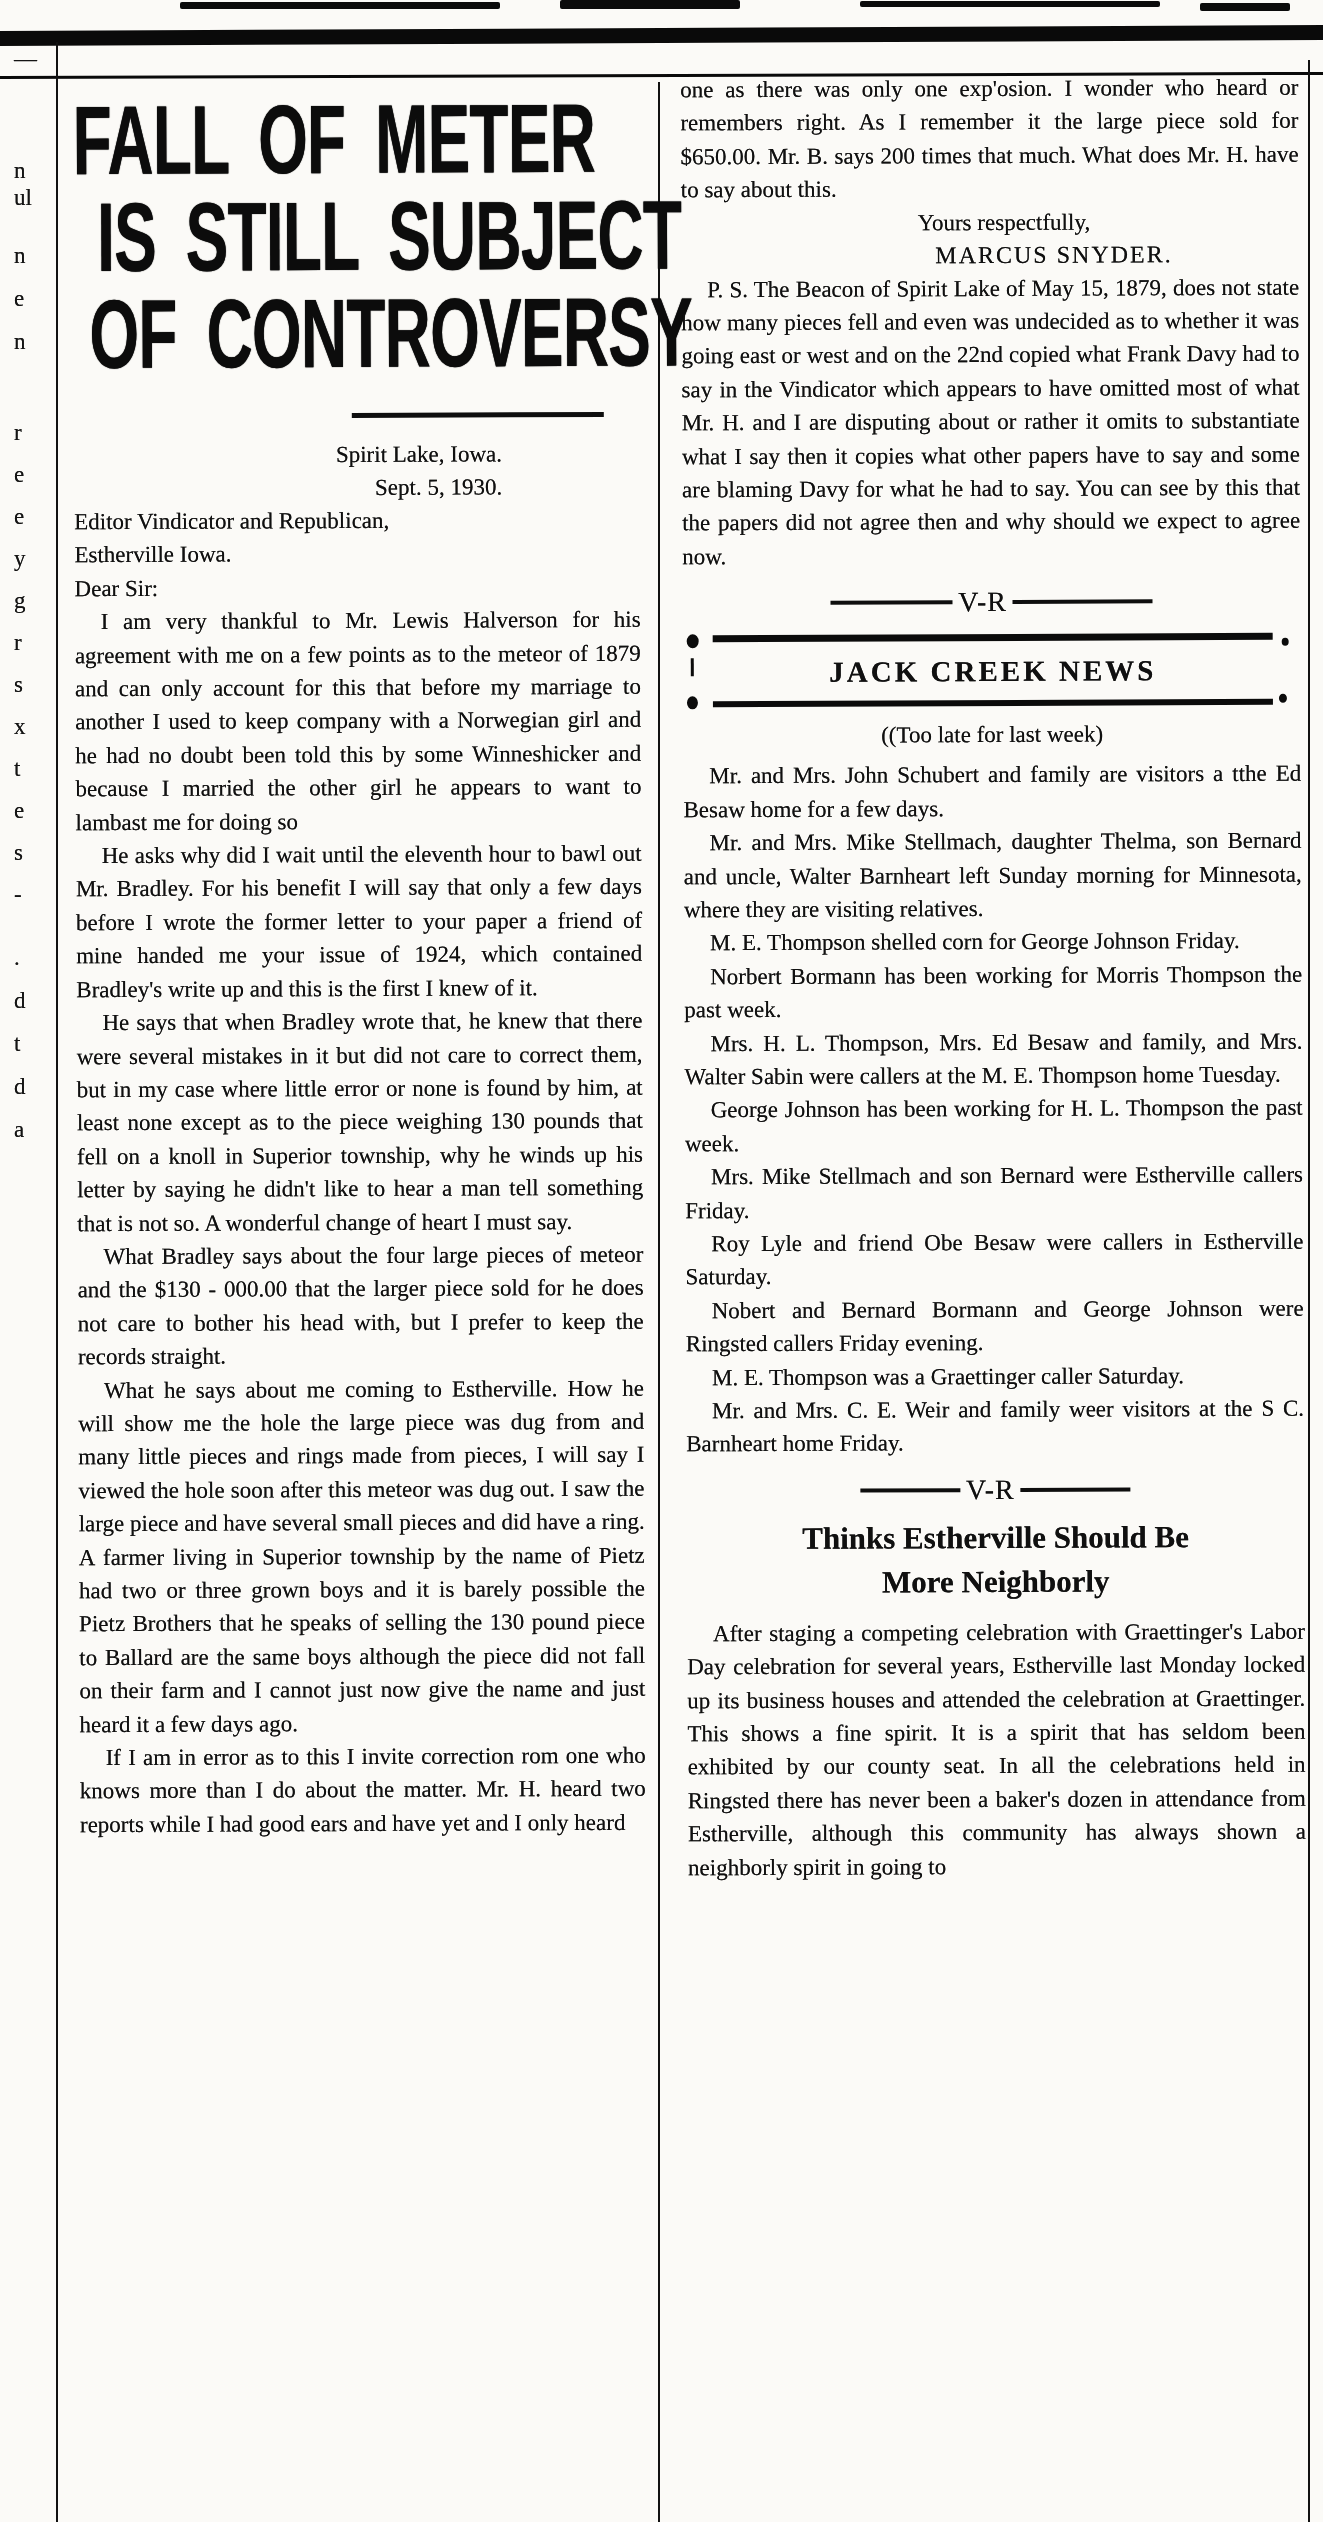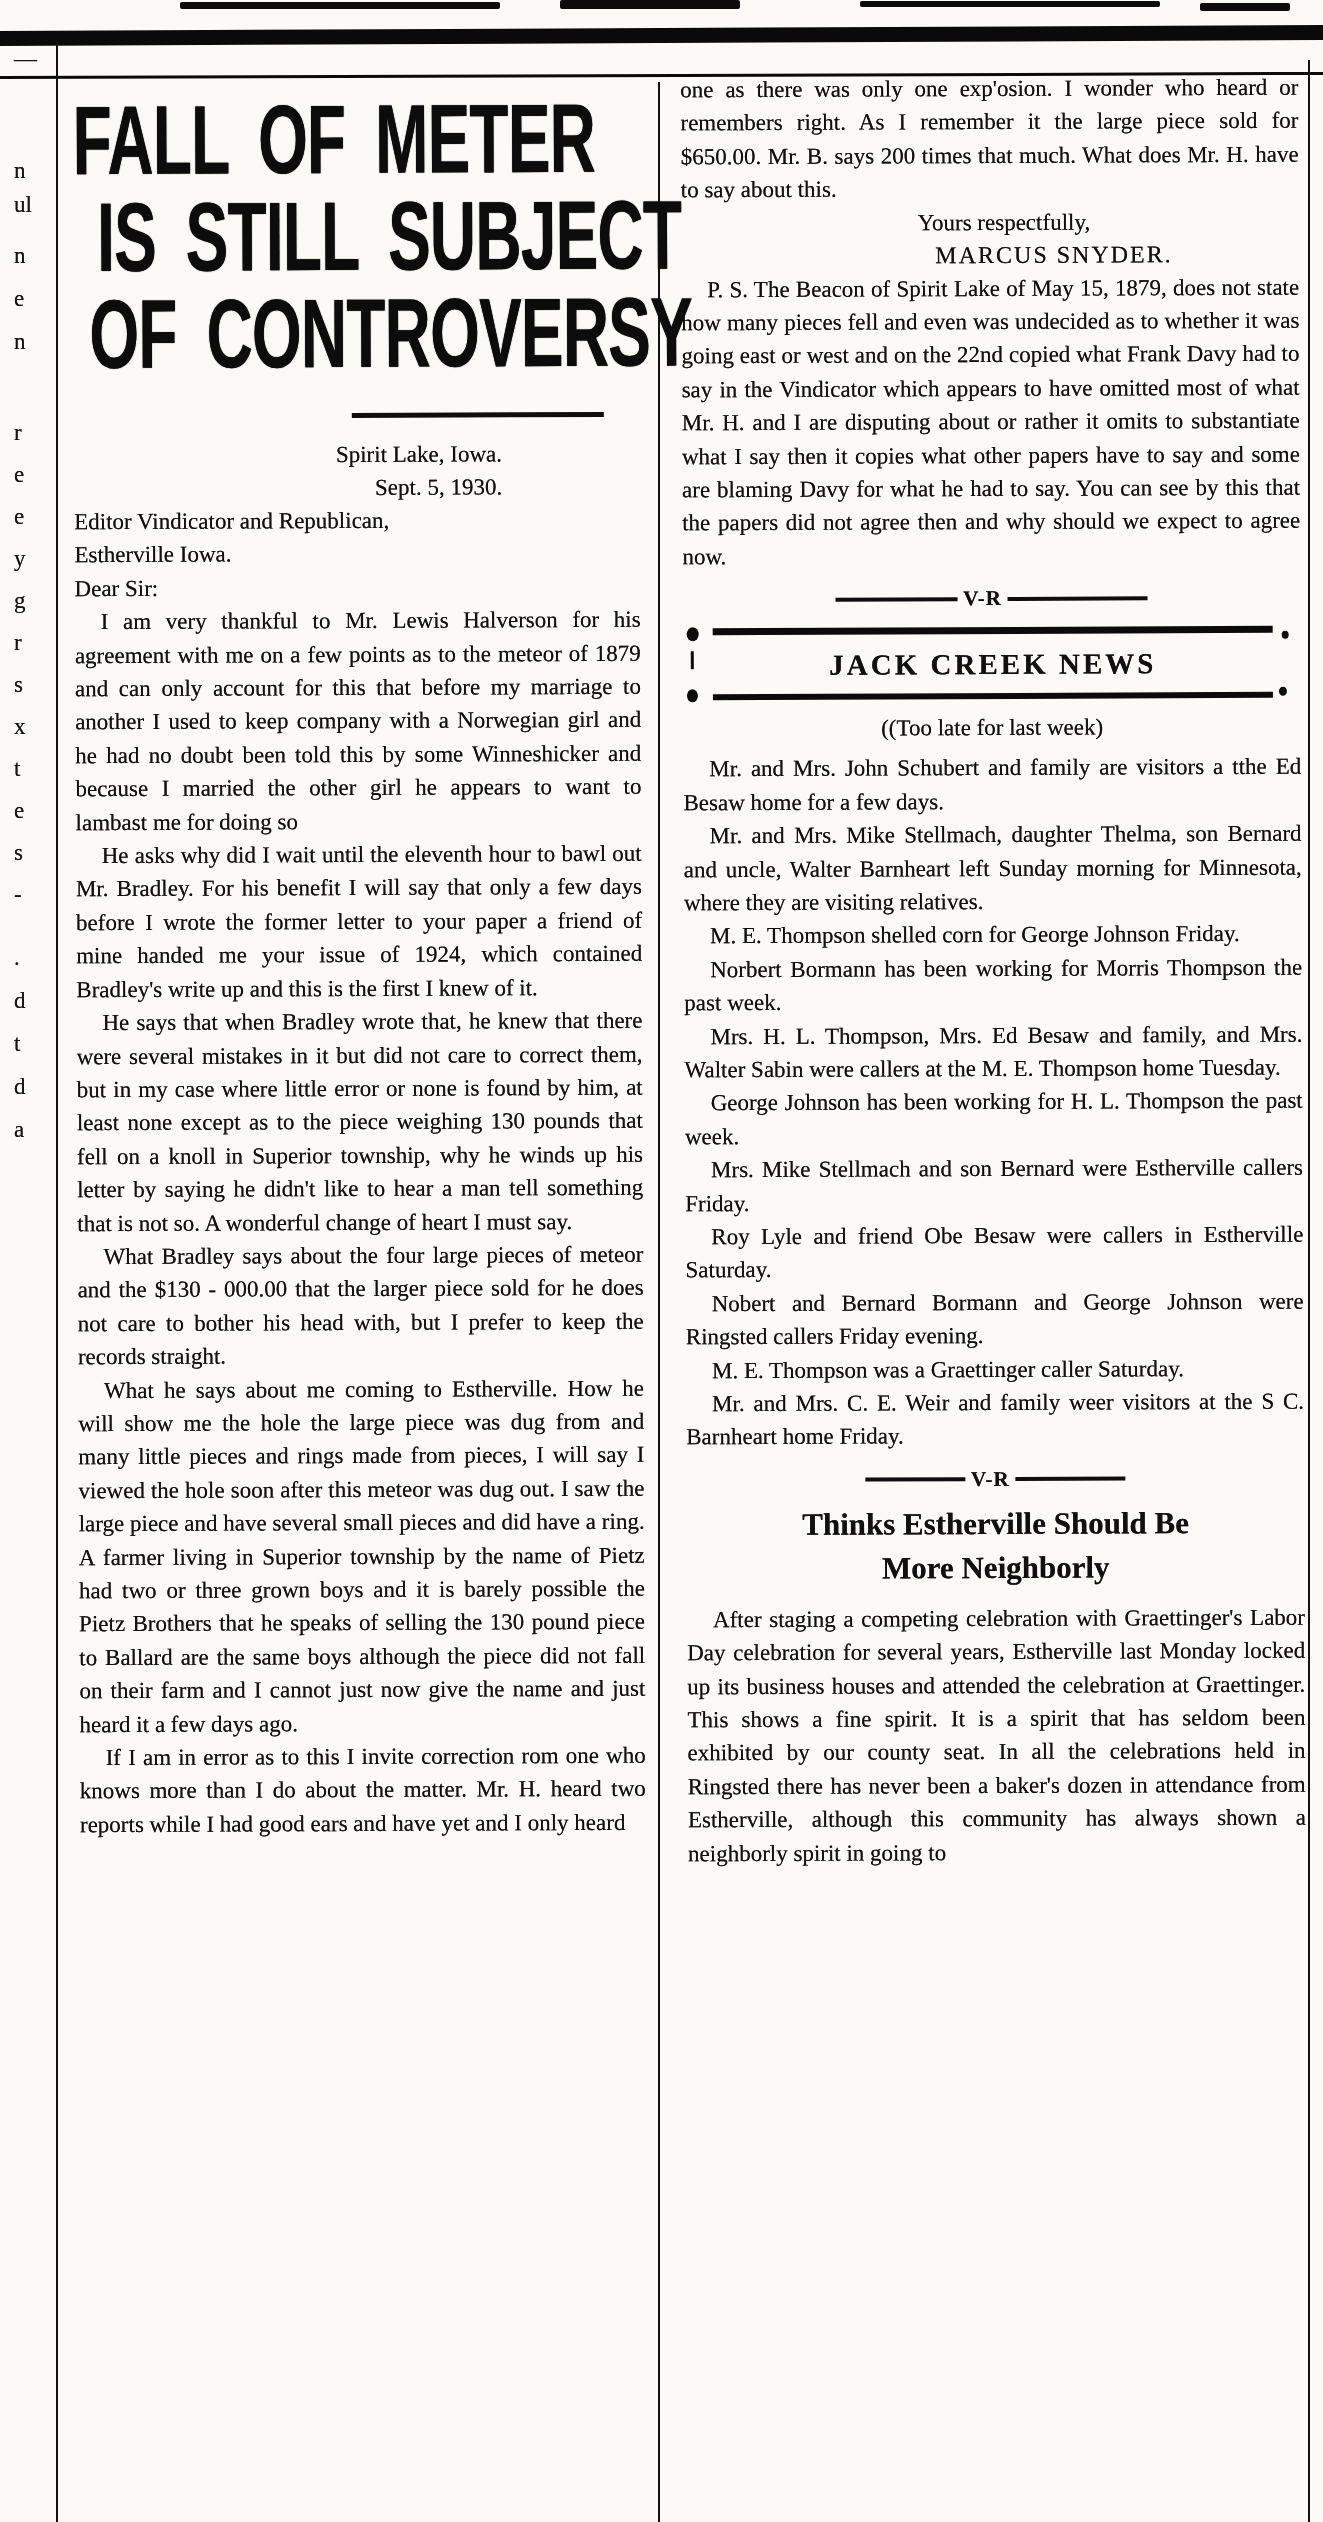--- a/index.html
+++ b/index.html
@@ -51,21 +51,21 @@
   .salutation p { text-indent:0; text-align:left; }
 
   .signoff   { text-align:center; transform:translateX(14px);  font-size:23px; line-height:33px; }
   .signature { text-align:center; transform:translateX(64px); font-size:24px; line-height:33px; letter-spacing:2px; }
 
   
   .vr-divider { display:flex; align-items:center; justify-content:center; margin:14px 0 10px 0; }
   .vr-divider .line { height:4px; background:#0e0e0e; }
   .vr-divider .l1 { width:122px; margin-right:4px; }
   .vr-divider .l2 { width:140px; margin-left:4px; }
-  .vr-divider .label { font-weight:bold; font-size:21px; letter-spacing:1px; padding:0 2px; }
+  .vr-divider .label { font-weight:normal; font-size:28px; letter-spacing:1px; padding:0 2px; }
 
   
   .jack-box { position:relative; margin:16px 28px 0 30px; border-top:7px solid #0b0b0b; border-bottom:6px solid #0b0b0b; }
   .jack-title { text-align:center; font-weight:bold; font-size:29px; letter-spacing:3px; padding:14px 0 12px 0; font-family:"Liberation Serif",serif; }
   .dot { position:absolute; background:#0b0b0b; border-radius:50%; }
   .dot.lt { width:12px; height:14px; left:-26px; top:-8px; }
   .dot.lb { width:11px; height:13px; left:-26px; bottom:-8px; }
   .dot.rt { width:7px;  height:8px;  right:-16px; top:-2px; }
   .dot.rb { width:8px;  height:9px;  right:-14px; bottom:-4px; }
   .jack-dash { position:absolute; left:-22px; top:16px; width:3px; height:18px; background:#0b0b0b; }
@@ -86,21 +86,21 @@
   <div class="bar-thick"></div>
   <div class="bar-thin"></div>
 
   <div class="vrule left"></div>
   <div class="vrule mid"></div>
   <div class="vrule right"></div>
 
   <div>
       <span class="fragment ink" style="top: 46px;">—</span>
       <span class="fragment ink" style="top: 158px;">n</span>
-      <span class="fragment ink" style="top: 192px;">ul</span>
+      <span class="fragment ink" style="top: 185px;">ul</span>
       <span class="fragment ink" style="top: 243px;">n</span>
       <span class="fragment ink" style="top: 286px;">e</span>
       <span class="fragment ink" style="top: 329px;">n</span>
       <span class="fragment ink" style="top: 420px;">r</span>
       <span class="fragment ink" style="top: 462px;">e</span>
       <span class="fragment ink" style="top: 504px;">e</span>
       <span class="fragment ink" style="top: 546px;">y</span>
       <span class="fragment ink" style="top: 588px;">g</span>
       <span class="fragment ink" style="top: 630px;">r</span>
       <span class="fragment ink" style="top: 672px;">s</span>

